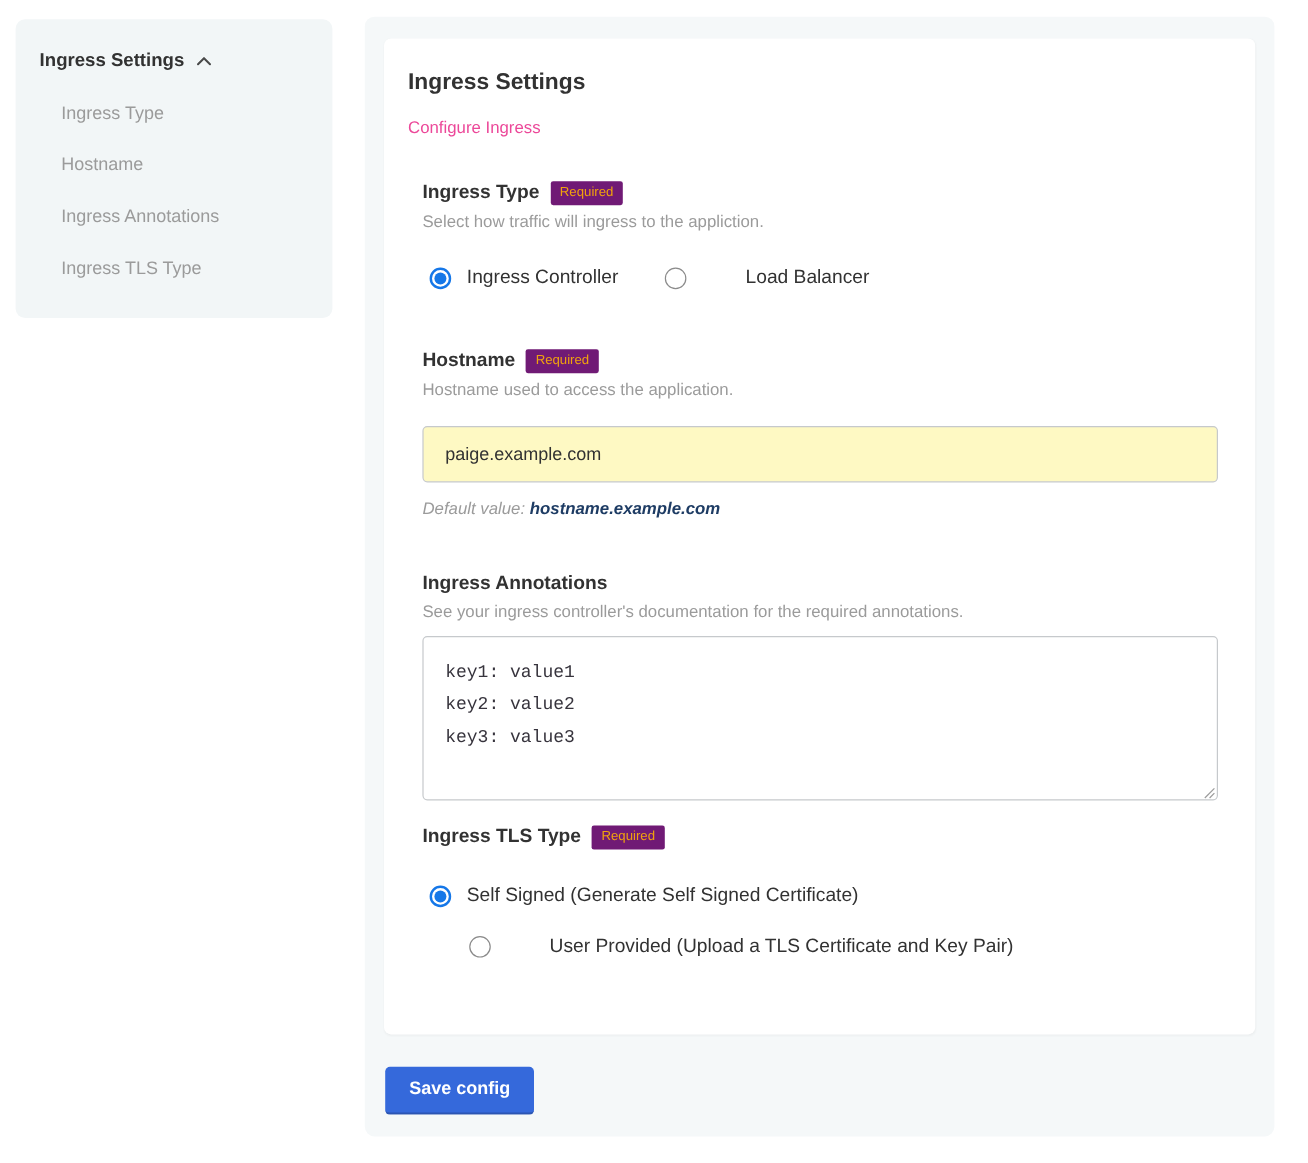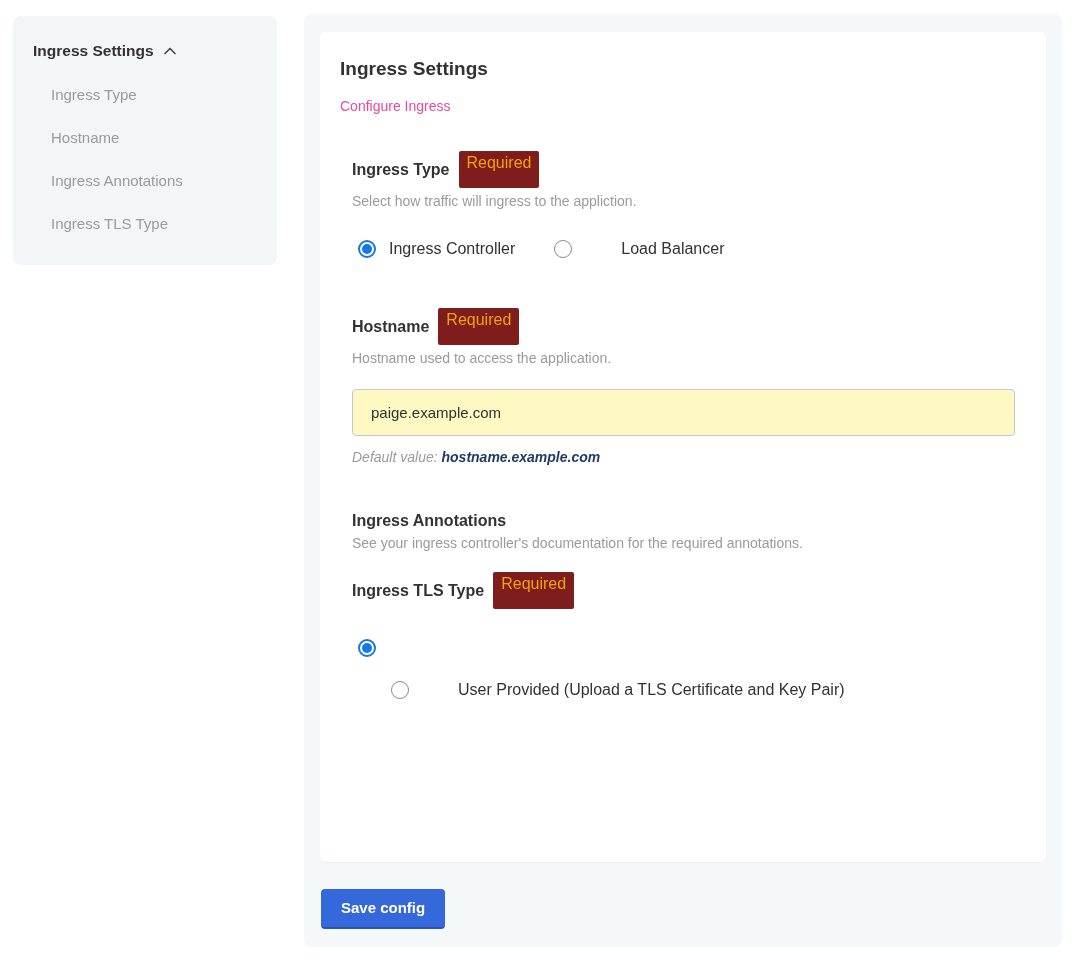--- a/index.html
+++ b/index.html
@@ -51,24 +51,24 @@
     padding: 26px 30px 0 20px;
   }
   .card-title { font-size: 19px; font-weight: bold; color: #323232; }
   .card-subtitle { margin-top: 18px; font-size: 14px; color: #ec4899; }
 
   .section { margin-left: 12px; }
   .label-row { display: flex; align-items: center; }
   .field-label { font-size: 16px; font-weight: bold; color: #323232; }
   .required-badge {
     margin-left: 9px;
-    padding: 3px 8px 16px 8px;
-    background: #7f1d1d;
+    padding: 3px 8px 5px 8px;
+    background: #701a75;
     color: #f0a30d;
-    font-size: 16px;
+    font-size: 11px;
     border-radius: 2px;
   }
   .help-text { margin-top: 5px; font-size: 14px; color: #9b9b9b; }
 
   
   .radio-row-inline { margin-top: 31px; display: flex; align-items: center; }
   .radio-option { display: flex; align-items: flex-end; cursor: pointer; }
   .radio-option + .radio-option { margin-left: 33px; gap: 36px; }
   .radio-circle {
     width: 18px; height: 18px; flex: 0 0 18px;
@@ -198,29 +198,41 @@
       <p class="help-text">Hostname used to access the application.</p>
       <input class="text-input" type="text" value="paige.example.com" style="">
       <p class="default-line"><span>Default value: </span><b>hostname.example.com</b></p>
     </div>
 
     <div class="section section-annotations">
       <div class="label-row">
         <span class="field-label">Ingress Annotations</span>
       </div>
       <p class="help-text">See your ingress controller's documentation for the required annotations.</p>
+      <div class="textarea-wrap">
+        <textarea class="code-textarea" spellcheck="false" style="">key1: value1
+key2: value2
+key3: value3</textarea>
+        <span class="resize-grip">
+          <svg width="12" height="12" viewBox="0 0 12 12">
+            <line x1="3" y1="11" x2="11" y2="3" stroke="#9b9b9b" stroke-width="1"></line>
+            <line x1="7" y1="11" x2="11" y2="7" stroke="#9b9b9b" stroke-width="1"></line>
+          </svg>
+        </span>
+      </div>
     </div>
 
     <div class="section section-tls">
       <div class="label-row">
         <span class="field-label">Ingress TLS Type</span>
         <span class="required-badge">Required</span>
       </div>
       <label class="radio-option radio-block selected">
         <span class="radio-circle"></span>
+        <span class="radio-label">Self Signed (Generate Self Signed Certificate)</span>
       </label>
       <label class="radio-option radio-block">
         <span class="radio-circle"></span>
         <span class="radio-label">User Provided (Upload a TLS Certificate and Key Pair)</span>
       </label>
     </div>
 
   </section>
 
   <button class="save-button">Save config</button>

